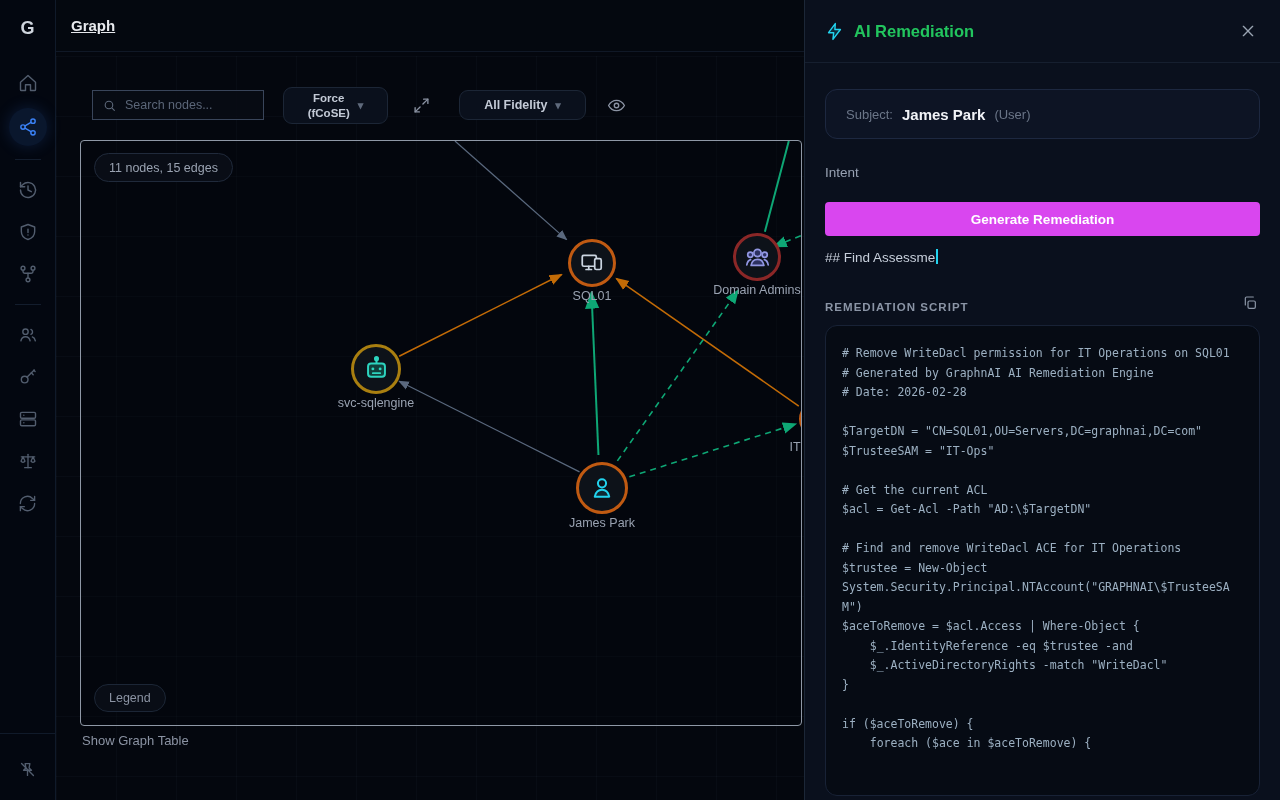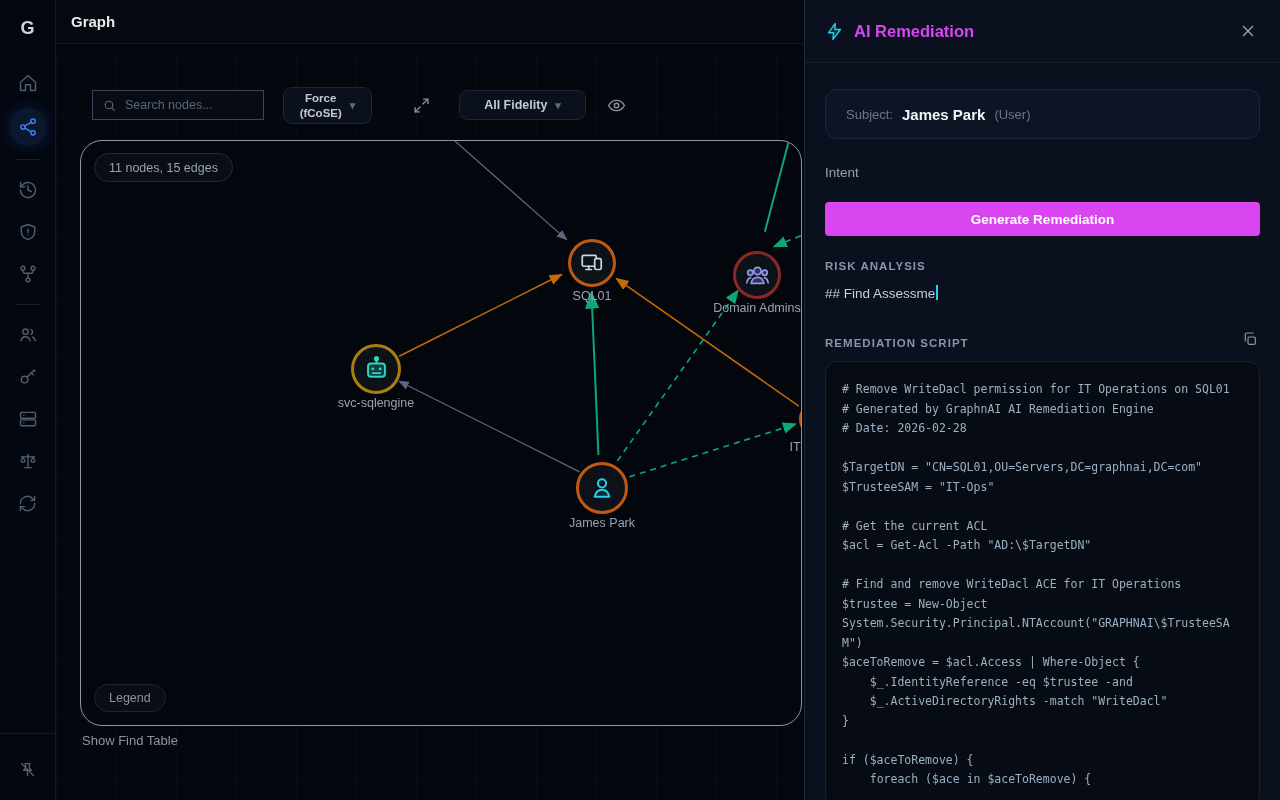--- a/index.html
+++ b/index.html
@@ -15,72 +15,72 @@
   .sbtn { width:38px; height:34px; border-radius:10px; display:flex; align-items:center; justify-content:center;
     color:#525d6e; background:transparent; border:none; cursor:pointer; padding:0; }
   .sbtn.active { color:#3b82f6; background:rgba(59,130,246,0.13); border-radius:50%; width:38px; height:38px;
     box-shadow:0 0 16px rgba(59,130,246,0.18); }
   .sdiv { width:26px; height:1px; background:#131d2d; margin:5px 0; }
   .side-bottom { margin-top:auto; width:100%; display:flex; flex-direction:column; align-items:center; }
   .side-bottom .wdiv { width:56px; height:1px; background:#101a2a; margin-bottom:18px; }
   .side-bottom .sbtn { margin-bottom:14px; }
 
   
-  .topbar { position:fixed; left:56px; top:0; width:748px; height:44px; background:#04080f;
-    border-bottom:1px solid #101826; display:flex; align-items:center; padding-left:15px; z-index:3; }
+  .topbar { position:fixed; left:56px; top:0; width:748px; height:52px; background:#04080f;
+    border-bottom:1px solid #101826; display:flex; align-items:center; padding-left:15px; z-index:3;text-decoration:underline; }
   .topbar .title { font-size:15px; font-weight:600; color:#e8eaee; }
 
   
   .content { position:fixed; left:56px; top:56px; width:748px; height:744px;
     background-image:
       linear-gradient(rgba(71,85,105,0.07) 1px, transparent 1px),
       linear-gradient(90deg, rgba(71,85,105,0.07) 1px, transparent 1px);
     background-size:60px 60px; }
 
   .search { position:absolute; left:36px; top:34px; width:172px; height:30px; border:1px solid #39455a;
     border-radius:0; display:flex; align-items:center; gap:7px; padding:0 10px; background:rgba(8,13,22,0.7); }
   .search svg { flex:none; }
   .search input { background:transparent; border:none; outline:none; color:#cbd5e1; font-size:12.5px; width:100%;
     font-family:"Liberation Sans",sans-serif; }
   .search input::placeholder { color:#5b6678; }
 
   .dd { position:absolute; display:flex; align-items:center; justify-content:center; gap:8px; background:#0a101c;
     border:1px solid #1c2636; border-radius:9px; color:#c3cad6; cursor:pointer; }
   .dd .chev { color:#5f6a7c; font-size:11px; line-height:1; }
-  .dd-layout { left:227px; top:31px; width:89px; height:37px; font-size:11.5px; font-weight:600; }
+  .dd-layout { left:227px; top:31px; width:105px; height:37px; font-size:11.5px; font-weight:600; }
   .dd-layout .two-line { text-align:center; line-height:1.25; }
   .dd-fidelity { left:403px; top:34px; width:127px; height:30px; font-size:12.5px; font-weight:600; }
 
   .iconbtn { position:absolute; width:24px; height:24px; display:flex; align-items:center; justify-content:center;
     background:none; border:none; color:#8b93a3; cursor:pointer; padding:0; }
   .btn-fit { left:353px; top:37px; }
   .btn-eye { left:548px; top:37px; }
 
   
   .canvas { position:absolute; left:24px; top:84px; width:722px; height:586px; border:1px solid #8f98a6;
-    border-radius:22px; overflow:hidden; background:rgba(2,6,12,0.3); cursor:grab; }
+    border-radius:4px; overflow:hidden; background:rgba(2,6,12,0.3); cursor:grab; }
   .edges { position:absolute; left:0; top:0; width:100%; height:100%; }
   .badge { position:absolute; left:13px; top:12px; height:29px; padding:0 14px; display:flex; align-items:center;
     border:1px solid #202a3b; border-radius:15px; background:rgba(10,15,25,0.85); color:#99a2b1; font-size:12.5px; }
   .legend-btn { position:absolute; left:13px; bottom:13px; height:28px; padding:0 14px; border-radius:14px;
     border:1px solid #1c2636; background:rgba(10,15,25,0.85); color:#8b93a3; font-size:12.5px; cursor:pointer; }
   .show-table { position:absolute; left:26px; top:677px; background:none; border:none; color:#8b93a3;
     font-size:13px; cursor:pointer; padding:0; font-family:"Liberation Sans",sans-serif; }
 
   .gnode { position:absolute; border-radius:50%; background:#0d1219; display:flex; align-items:center;
     justify-content:center; cursor:pointer; }
   .glabel { position:absolute; top:100%; margin-top:5px; left:50%; transform:translateX(-50%);
     font-size:12.5px; color:#99a2b1; white-space:nowrap; }
 
   
   .panel { position:fixed; left:804px; top:0; width:476px; height:800px; background:#0a101d;
     border-left:1px solid #1c2737; z-index:30; display:flex; flex-direction:column; }
   .phead { height:63px; flex:none; border-bottom:1px solid #161f2f; display:flex; align-items:center;
     padding:0 20px; gap:10px; }
-  .ptitle { font-size:16.5px; font-weight:700; color:#d946ef;text-align:center; }
+  .ptitle { font-size:16.5px; font-weight:700; color:#22c55e;text-align:center; }
   .pclose { margin-left:auto; color:#9aa4b2; background:none; border:none; cursor:pointer; width:24px; height:24px;
     display:flex; align-items:center; justify-content:center; padding:0; }
   .pbody { padding:26px 20px 4px; flex:1; overflow:hidden; display:flex; flex-direction:column; }
   .subject-card { flex:none; height:50px; background:#0d1424; border:1px solid #1d2840; border-radius:12px;
     display:flex; align-items:center; padding:0 20px; gap:9px; }
   .subj-label { color:#6b7688; font-size:13px; }
   .subj-name { font-size:15px; font-weight:700; color:#f1f3f7; }
   .subj-type { color:#6b7688; font-size:13px; }
   .intent-label { margin-top:26px; color:#98a2b3; font-size:13.5px; }
   .intent-dd { margin-top:9px; flex:none; height:34px; background:#0c1322; border:1px solid #253049;
@@ -266,21 +266,21 @@
         <span style="display: flex; align-items: center; justify-content: center;">
           <svg width="26" height="26" viewBox="0 0 24 24" fill="none" stroke="#cbd5e1" stroke-width="1.6" stroke-linecap="round" stroke-linejoin="round">
             <rect x="3" y="5" width="13" height="10" rx="1.5"></rect>
             <path d="M6.5 18h5"></path>
             <path d="M9 15.2v2.6"></path>
             <rect x="14.5" y="8" width="6" height="10" rx="1.5" fill="#0d1219"></rect>
           </svg>
         </span>
         <span class="glabel">SQL01</span>
       </div>
-      <div class="gnode" style="left: 652px; top: 110px; width: 48px; height: 48px; border: 3px solid rgb(139, 39, 39);">
+      <div class="gnode" style="left: 652px; top: 92px; width: 48px; height: 48px; border: 3px solid rgb(139, 39, 39);">
         <span style="display: flex; align-items: center; justify-content: center;">
           <svg width="27" height="27" viewBox="0 0 24 24" fill="#2c3160" stroke="#9297e2" stroke-width="1.5" stroke-linecap="round" stroke-linejoin="round">
             <circle cx="5.6" cy="9.6" r="2.3"></circle>
             <circle cx="18.4" cy="9.6" r="2.3"></circle>
             <circle cx="12" cy="8" r="3.2"></circle>
             <path d="M2.5 18.5c.5-2.6 1.7-4.2 3.4-4.6M21.5 18.5c-.5-2.6-1.7-4.2-3.4-4.6"></path>
             <path d="M6.3 19c.6-3.2 2.9-5.3 5.7-5.3s5.1 2.1 5.7 5.3z"></path>
           </svg>
         </span>
         <span class="glabel">Domain Admins</span>
@@ -305,21 +305,21 @@
             <path d="M5.8 19.4c.8-3.7 3.3-5.9 6.2-5.9s5.4 2.2 6.2 5.9z" fill="rgba(34,211,238,0.12)"></path>
           </svg>
         </span>
         <span class="glabel">James Park</span>
       </div>
       <div class="gnode" style="left: 718px; top: 259px; width: 38px; height: 38px; border: 3px solid rgb(192, 90, 18);">
         <span class="glabel" style="transform: translateX(calc(-50% - 23px));">IT</span>
       </div>
     </div>
 
-  <button class="show-table">Show Find Table</button>
+  <button class="show-table">Show Graph Table</button>
 </main>
 
 <aside class="panel">
   <div class="phead">
     <svg width="19" height="19" viewBox="0 0 24 24" fill="rgba(34,211,238,0.15)" stroke="#22d3ee" stroke-width="1.8" stroke-linejoin="round">
         <path d="M13 2L4.5 13.5H11L10 22l9.5-12.5H12.5z"></path>
       </svg>
     <span class="ptitle">AI Remediation</span>
     <button class="pclose">
       <svg width="16" height="16" viewBox="0 0 24 24" fill="none" stroke="currentColor" stroke-width="2" stroke-linecap="round">
@@ -332,21 +332,20 @@
     <div class="subject-card">
       <span class="subj-label">Subject:</span>
       <span class="subj-name">James Park</span>
       <span class="subj-type">(User)</span>
     </div>
 
     <div class="intent-label">Intent</div>
 
     <button class="gen-btn">Generate Remediation</button>
 
-    <div class="sect">RISK ANALYSIS</div>
     <div class="risk-text"><span>## Find Assessme</span><span class="caret"></span></div>
 
     <div class="script-head">
       <span class="sect" style="margin-top:0;">REMEDIATION SCRIPT</span>
       <button class="copy-btn">
         <svg width="16" height="16" viewBox="0 0 24 24" fill="none" stroke="currentColor" stroke-width="1.8" stroke-linecap="round" stroke-linejoin="round">
             <rect x="9" y="9" width="11" height="11" rx="2"></rect>
             <path d="M5 15V5a2 2 0 0 1 2-2h10"></path>
           </svg>
       </button>

